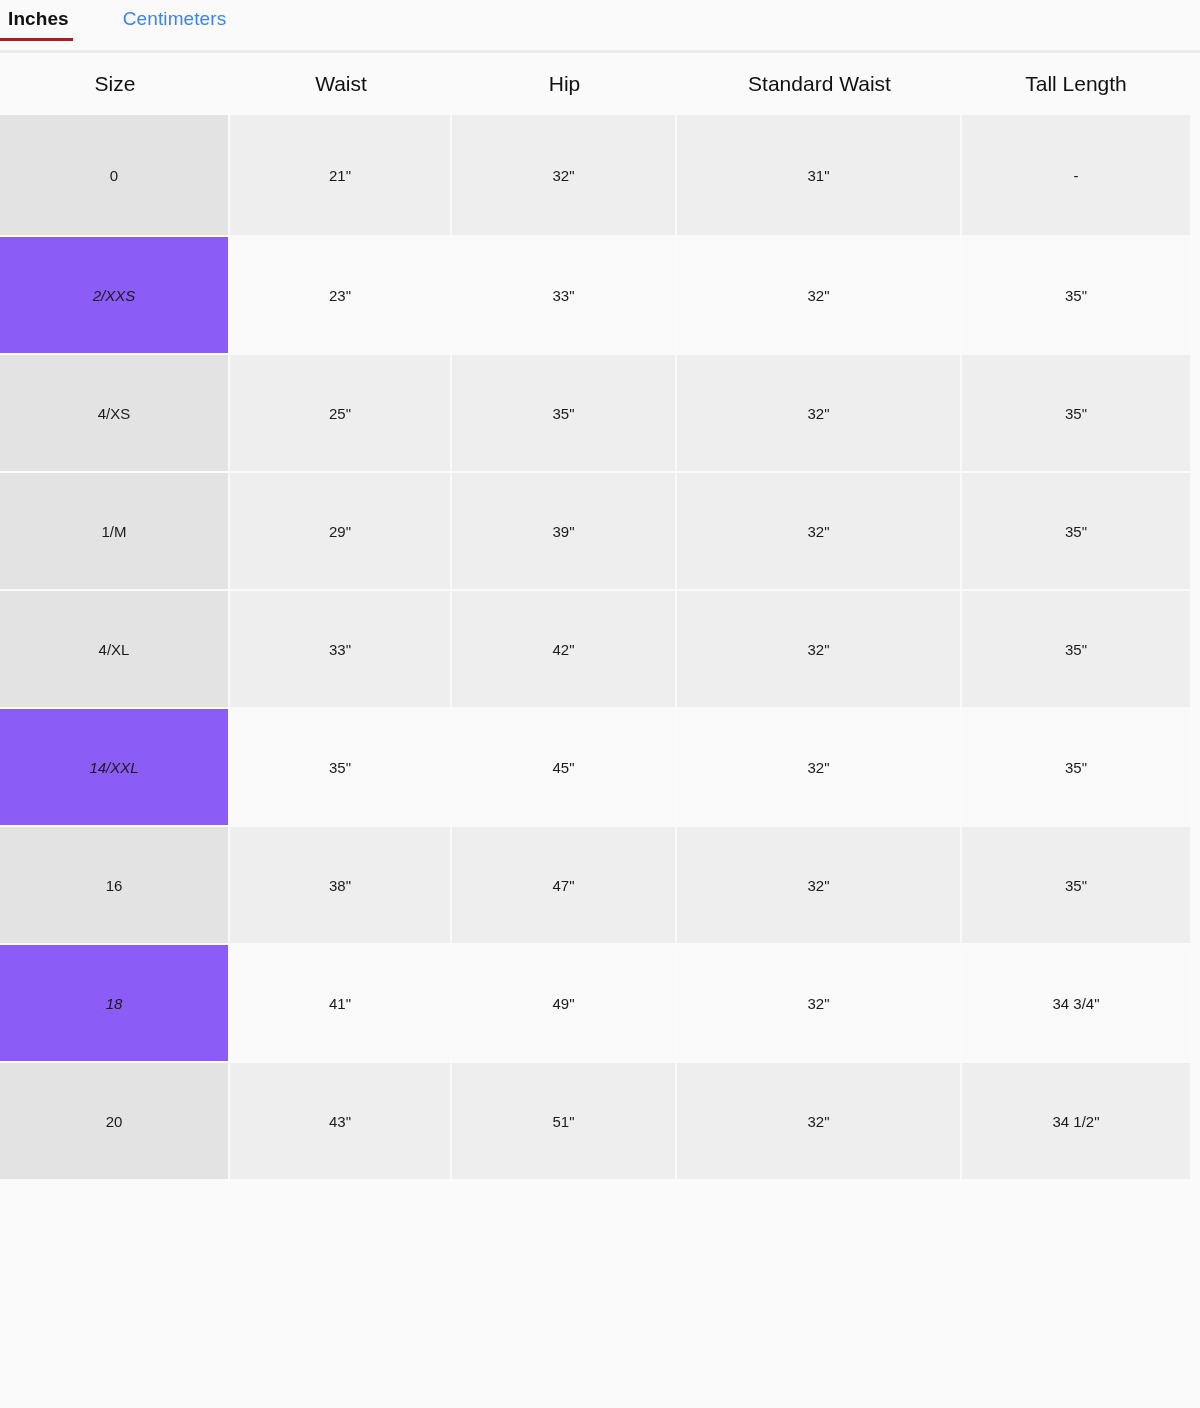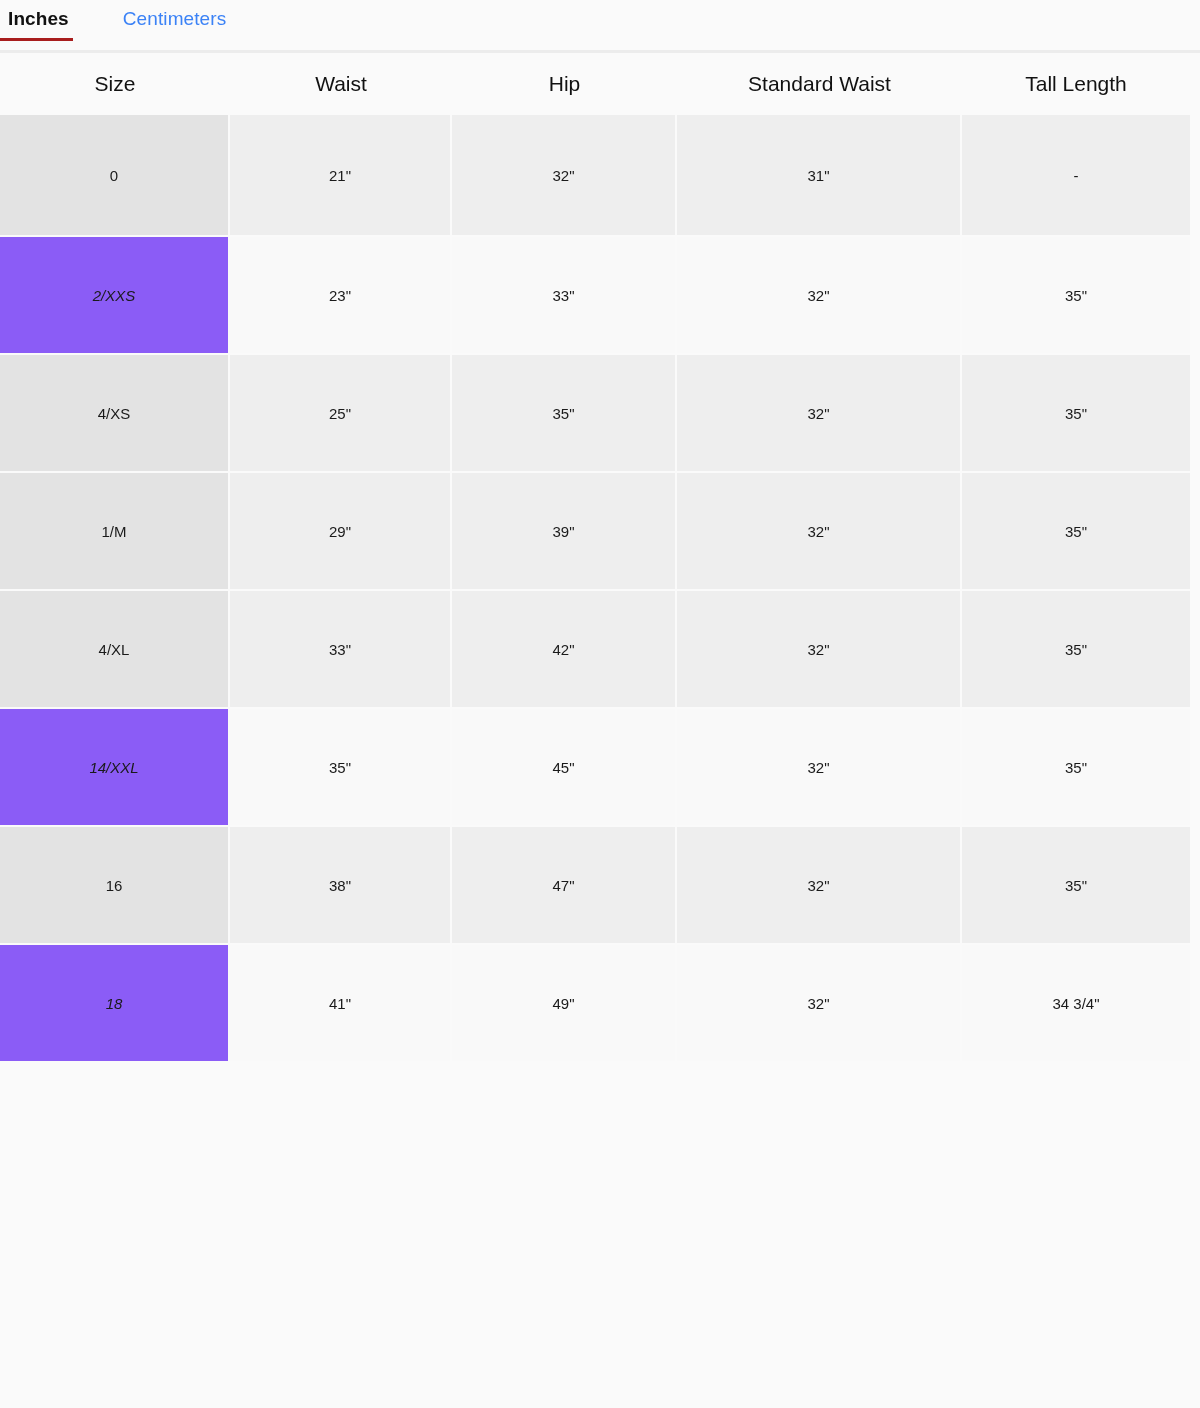--- a/index.html
+++ b/index.html
@@ -209,16 +209,23 @@
           <td>32"</td>
           <td>35"</td>
         </tr>
         <tr class="shade-light">
           <td class="col-size">18</td>
           <td>41"</td>
           <td>49"</td>
           <td>32"</td>
           <td>34 3/4"</td>
         </tr>
+        <tr class="shade-dark">
+          <td class="col-size">20</td>
+          <td>43"</td>
+          <td>51"</td>
+          <td>32"</td>
+          <td>34 1/2"</td>
+        </tr>
       </tbody>
   </table>
 
 </div>
 
 </body></html>

